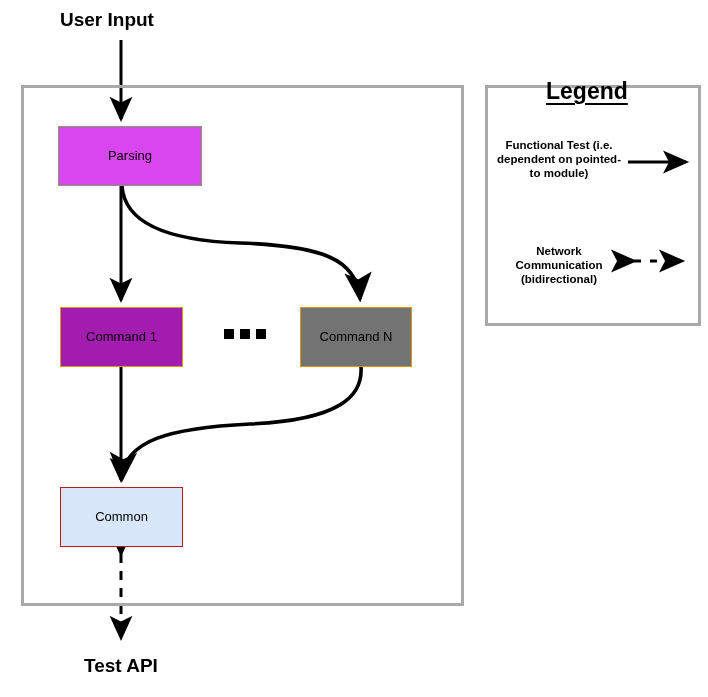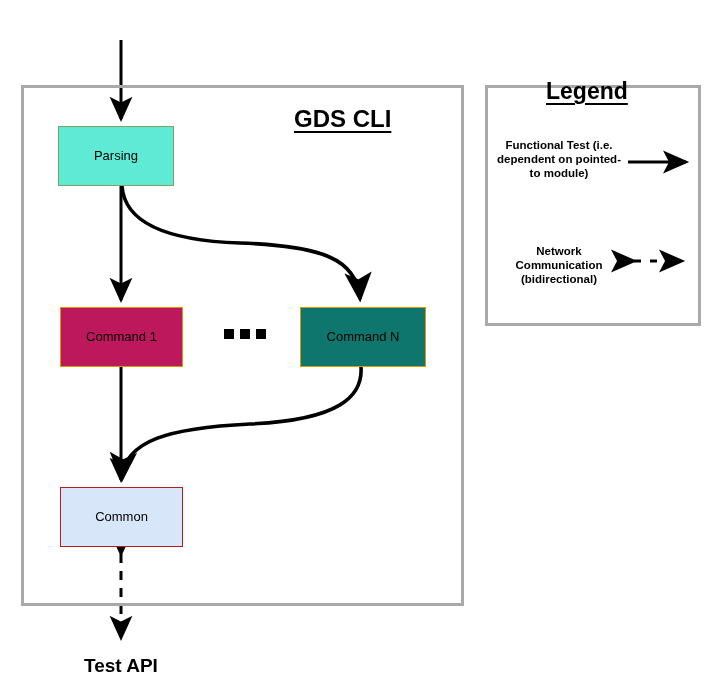--- a/index.html
+++ b/index.html
@@ -55,39 +55,39 @@
     align-items: center;
     justify-content: center;
     font-size: 13px;
     color: #000000;
     text-align: center;
     line-height: 1.2;
   }
   .node-parsing {
     left: 58px;
     top: 126px;
-    width: 116px;
-    height: 60px;
-    background: #5eead4;
+    width: 144px;
+    height: 60px;
+    background: #d946ef;
     border: 1px solid #82a35f;
   }
   .node-cmd1 {
     left: 60px;
     top: 307px;
     width: 123px;
     height: 60px;
-    background: #be185d;
+    background: #a21caf;
     border: 1px solid #d79b00;
   }
   .node-cmdn {
     left: 300px;
     top: 307px;
-    width: 126px;
-    height: 60px;
-    background: #0f766e;
+    width: 112px;
+    height: 60px;
+    background: #737373;
     border: 1px solid #d79b00;
   }
   .node-common {
     left: 60px;
     top: 487px;
     width: 123px;
     height: 60px;
     background: #d7e6f8;
     border: 1px solid #b91c1c;
   }
@@ -196,24 +196,24 @@
     <line x1="121" y1="554" x2="121" y2="638" stroke="#000000" stroke-width="3" stroke-dasharray="9 8" marker-start="url(#arrowhead)" marker-end="url(#arrowhead)"></line>
 
     <line x1="628" y1="162" x2="686" y2="162" stroke="#000000" stroke-width="3.2" marker-end="url(#arrowhead-sm)"></line>
 
     <line x1="634" y1="261" x2="682" y2="261" stroke="#000000" stroke-width="3.2" stroke-dasharray="7 9" marker-start="url(#arrowhead-sm)" marker-end="url(#arrowhead-sm)"></line>
   </svg>
 
   <div class="frame" id="gds-frame"></div>
   <div class="frame" id="legend-frame"></div>
 
+  <div class="bold-label" id="label-user-input">User Input</div>
 
   <div class="bold-label" id="label-test-api">Test API</div>
 
-  <div id="title-gds">GDS CLI</div>
 
   <div class="node node-parsing">Parsing</div>
 
   <div class="node node-cmd1">Command 1</div>
 
   <div class="node node-cmdn">Command N</div>
 
   <div class="node node-common">Common</div>
 
   <div id="ellipsis">

